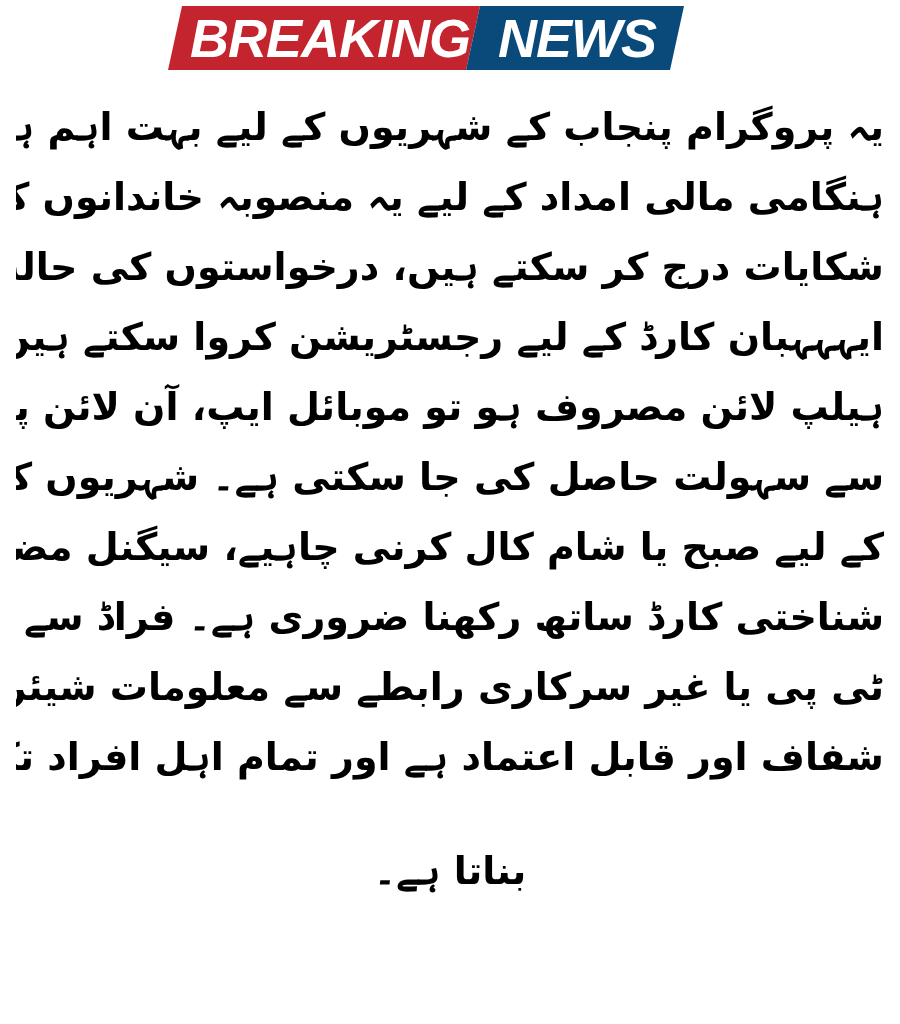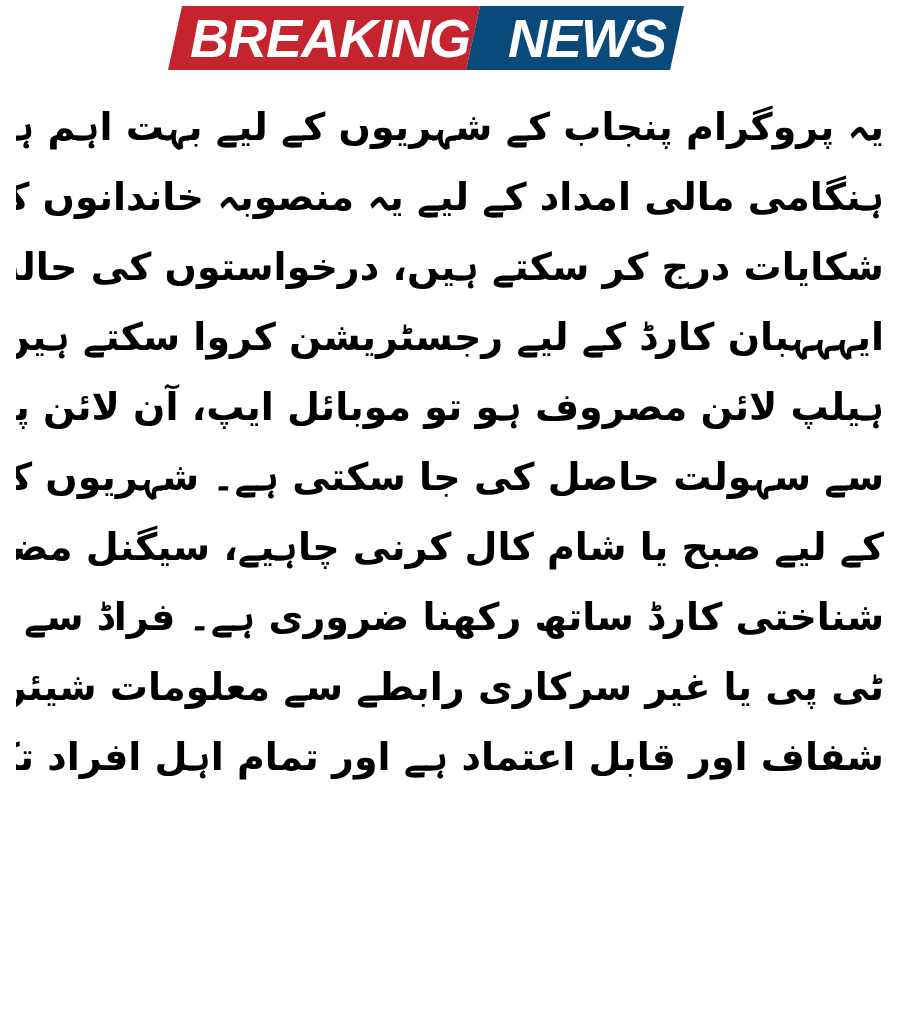--- a/index.html
+++ b/index.html
@@ -32,21 +32,21 @@
       line-height: 64px;
       color: #ffffff;
       font-family: "Liberation Sans", sans-serif;
       font-weight: bold;
       font-style: italic;
       font-size: 54px;
       letter-spacing: -1px;
       white-space: nowrap;
     }
     .banner-word.red { left: 22px; }
-    .banner-word.blue { left: 340px; }
+    .banner-word.blue { left: 330px; }
 
     .article {
       position: absolute;
       left: 16px;
       top: 92px;
       width: 868px;
       direction: rtl;
       font-family: "DejaVu Sans", sans-serif;
       font-weight: bold;
       color: #000000;
@@ -83,13 +83,14 @@
   <span class="line">یہ پروگرام پنجاب کے شہریوں کے لیے بہت اہم ہے۔ رمضان اور</span>
   <span class="line">ہنگامی مالی امداد کے لیے یہ منصوبہ خاندانوں کی مدد کرتا ہے۔ شہری</span>
   <span class="line">شکایات درج کر سکتے ہیں، درخواستوں کی حالت دیکھ سکتے ہیں، اور</span>
   <span class="line">ایہہہبان کارڈ کے لیے رجسٹریشن کروا سکتے ہیں۔ اگر 1000</span>
   <span class="line">ہیلپ لائن مصروف ہو تو موبائل ایپ، آن لائن پورٹل یا قریبی دفتر</span>
   <span class="line">سے سہولت حاصل کی جا سکتی ہے۔ شہریوں کو ہیلپ لائن سے جڑنے</span>
   <span class="line">کے لیے صبح یا شام کال کرنی چاہیے، سیگنل مضبوط ہونا چاہیے اور</span>
   <span class="line">شناختی کارڈ ساتھ رکھنا ضروری ہے۔ فراڈ سے بچنے کے لیے کسی بھی او</span>
   <span class="line">ٹی پی یا غیر سرکاری رابطے سے معلومات شیئر نہ کریں۔ یہ منصوبہ</span>
   <span class="line">شفاف اور قابل اعتماد ہے اور تمام اہل افراد تک امداد پہنچانے کو یقینی</span>
+  <span class="line last">بناتا ہے۔</span>
 </div>
 
 </body></html>

